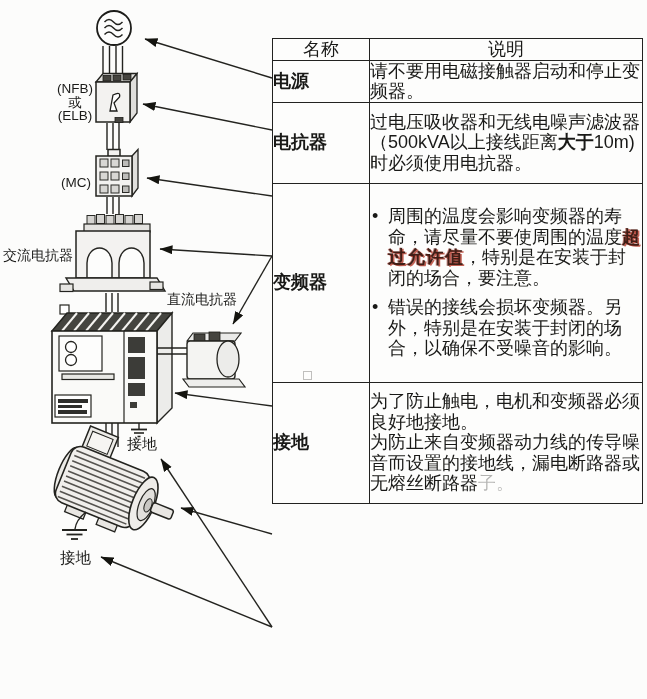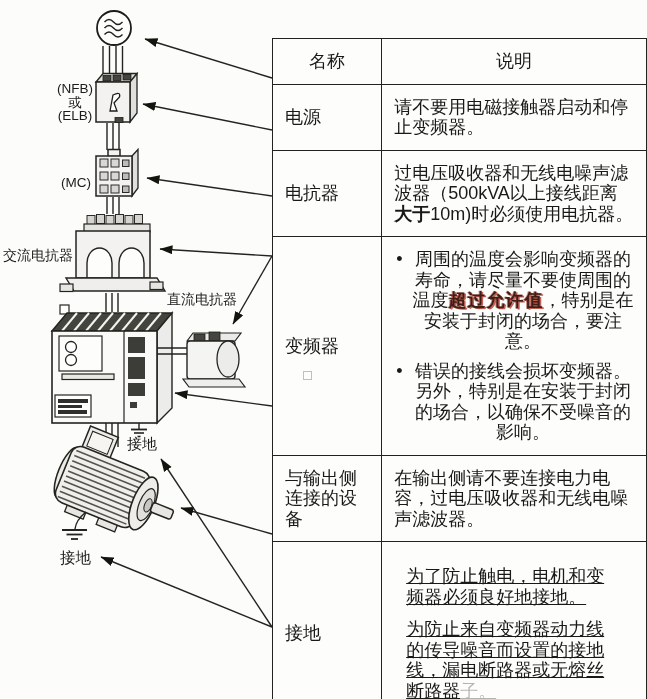--- a/index.html
+++ b/index.html
@@ -3,28 +3,28 @@
 <meta charset="utf-8">
 <style>
   html,body{margin:0;padding:0;}
   body{font-family:"Liberation Sans","DejaVu Sans",sans-serif;background:#ffffff;}
   #stage{position:relative;width:647px;height:699px;background:#fcfcfb;overflow:hidden;color:#1c1c1a;}
   #diagram-svg{position:absolute;left:0;top:0;}
 
   
   table.spec{position:absolute;left:272px;top:38px;border-collapse:collapse;table-layout:fixed;
              background:#fdfdfc;}
-  table.spec th,table.spec td{border:1.6px solid #222220;padding:12px;vertical-align:middle;
+  table.spec th,table.spec td{border:1.6px solid #222220;padding:0;vertical-align:middle;
              font-size:18px;line-height:20.5px;color:#191917;}
   table.spec th{font-weight:400;font-size:18px;text-align:center;height:18px;}
-  td.name{width:96px;padding:1px 5px 1px 6px;font-size:19px;line-height:20.5px;word-break:break-all;}
+  td.name{width:96px;padding:1px 5px 1px 6px;font-size:19px;line-height:20.5px;word-break:break-all;font-weight:bold;}
   td.desc{width:272px;padding:2px 9px 2px 8px;word-break:break-all;}
-  td.desc p{margin:12px;text-decoration:underline;}
+  td.desc p{margin:0;}
   ul.bullets{margin:0;padding:0;list-style:none;}
-  ul.bullets li{position:relative;padding-left:18px;word-break:break-all;text-align:center;}
+  ul.bullets li{position:relative;padding-left:18px;word-break:break-all;}
   ul.bullets li + li{margin-top:9px;}
   ul.bullets li::before{content:"\2022";position:absolute;left:2px;top:0;}
   b.bold-seg{font-weight:700;font-family:Liberation Serif, serif;}
   span.wm{font-weight:700;color:#401e16;letter-spacing:1px;
           text-shadow:1.5px .5px 0 rgba(176,44,28,.75), -1px -.5px 0 rgba(140,30,18,.55);}
   span.faint{opacity:.32;}
 
   
   .artifact{position:absolute;left:303px;top:371px;width:7px;height:7px;
             border:1.3px solid #8e8d89;opacity:.55;}
@@ -249,24 +249,20 @@
     </tr>
     <tr style="height:199px">
       <td class="name">变频器</td>
       <td class="desc">
         <ul class="bullets">
           <li><span>周围的温度会影响变频器的寿命，请尽量不要使周围的温度</span><span class="wm">超过允许值</span><span>，特别是在安装于封闭的场合，要注意。</span></li>
           <li>错误的接线会损坏变频器。另外，特别是在安装于封闭的场合，以确保不受噪音的影响。</li>
         </ul>
       </td>
     </tr>
-    <tr style="height:66px">
-      <td class="name">与输出侧连接的设备</td>
-      <td class="desc">在输出侧请不要连接电力电容，过电压吸收器和无线电噪声滤波器。</td>
-    </tr>
     <tr style="height:121px">
       <td class="name">接地</td>
       <td class="desc">
         <p>为了防止触电，电机和变频器必须良好地接地。</p>
         <p><span>为防止来自变频器动力线的传导噪音而设置的接地线，漏电断路器或无熔丝断路器</span><span class="faint">子。</span></p>
       </td>
     </tr>
   </tbody>
     </table>
 

